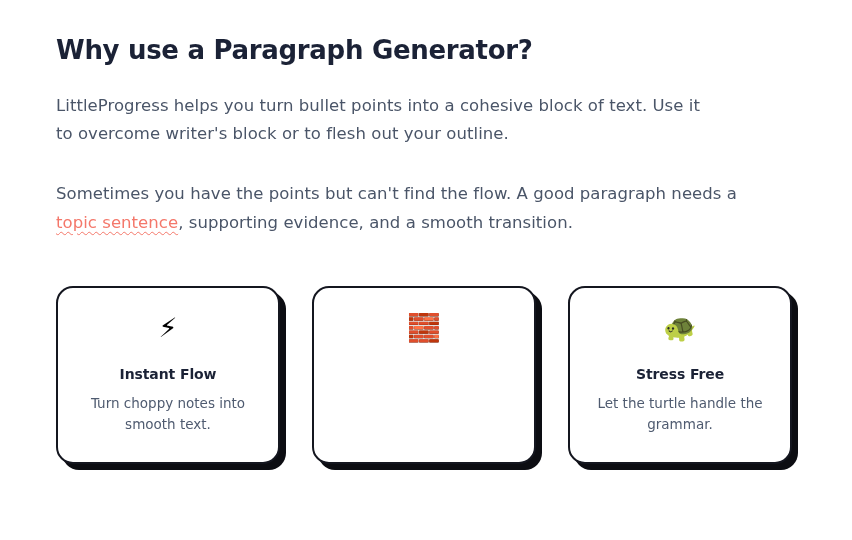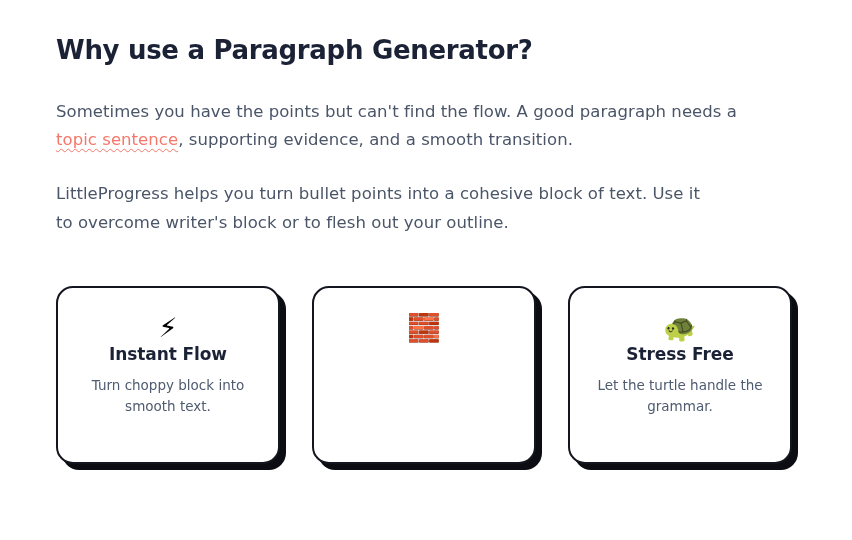--- a/index.html
+++ b/index.html
@@ -85,23 +85,24 @@
     line-height: 1;
     height: 34px;
     display: flex;
     align-items: center;
     justify-content: center;
     font-family: "DejaVu Sans", sans-serif;
   }
 
   .card-title {
     font-family: "DejaVu Sans", "Liberation Sans", sans-serif;
-    font-size: 17px;
+    font-size: 14px;
     font-weight: bold;
     color: #1b2236;
+    margin-top: 22px;
     letter-spacing: -0.1px;
     text-align: center;
   }
 
   .card-desc {
     font-family: "DejaVu Sans", "Liberation Sans", sans-serif;
     font-size: 13.5px;
     color: #4f5b70;
     line-height: 1.52;
     margin-top: 11px;
@@ -109,30 +110,30 @@
     max-width: 190px;
   }
 </style>
 </head>
 <body>
 
 <div class="page">
 
   <h2 class="section-heading">Why use a Paragraph Generator?</h2>
 
+  <p class="body-copy para-2">LittleProgress helps you turn bullet points into a cohesive block of text. Use it to overcome writer's block or to flesh out your outline.</p>
+
   <p class="body-copy para-1"><span>Sometimes you have the points but can't find the flow. A good paragraph needs a </span><span class="squiggle">topic sentence</span><span>, supporting evidence, and a smooth transition.</span></p>
-
-  <p class="body-copy para-2">LittleProgress helps you turn bullet points into a cohesive block of text. Use it to overcome writer's block or to flesh out your outline.</p>
 
   <div class="card-row">
 
     <div class="feature-card">
       <div class="card-icon">⚡</div>
       <div class="card-title">Instant Flow</div>
-      <div class="card-desc">Turn choppy block into smooth text.</div>
+      <div class="card-desc">Turn choppy notes into smooth text.</div>
     </div>
 
     <div class="feature-card">
       <div class="card-icon">🧱</div>
     </div>
 
     <div class="feature-card">
       <div class="card-icon">🐢</div>
       <div class="card-title">Stress Free</div>
       <div class="card-desc">Let the turtle handle the grammar.</div>

